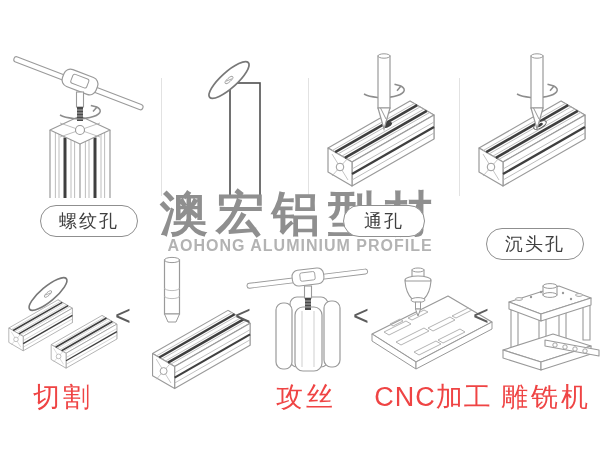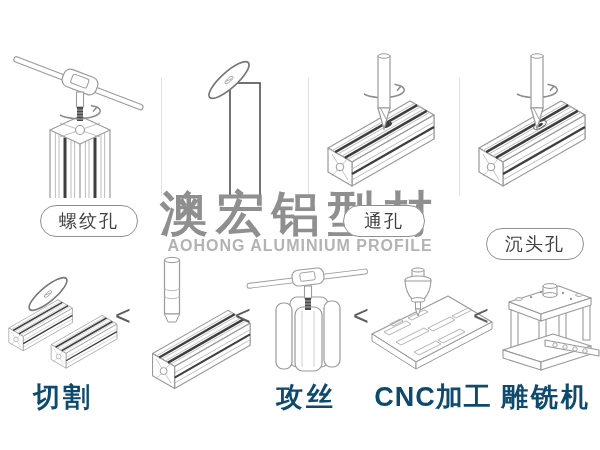--- a/index.html
+++ b/index.html
@@ -25,21 +25,21 @@
   
   .pill{
     position:absolute;top:205px;height:30px;z-index:3;
     background:#fff;border:1.3px solid #8f8f8f;border-radius:16px;
     display:flex;align-items:center;justify-content:center;
     font-size:18px;color:#404040;letter-spacing:2px;line-height:1;
   }
   
   .blabel{
     position:absolute;top:381px;z-index:3;text-align:center;
-    font-size:27px;color:#0c4a6e;font-weight:700;letter-spacing:3px;
+    font-size:27px;color:#ef4444;font-weight:400;letter-spacing:3px;
     line-height:1.2;white-space:nowrap;
   }
   .sep{
     position:absolute;top:303px;z-index:3;
     font-size:27px;color:#5c5c5c;font-weight:500;line-height:1;
   }
   .illus{position:absolute;z-index:1;}
 </style>
 </head>
 <body>

